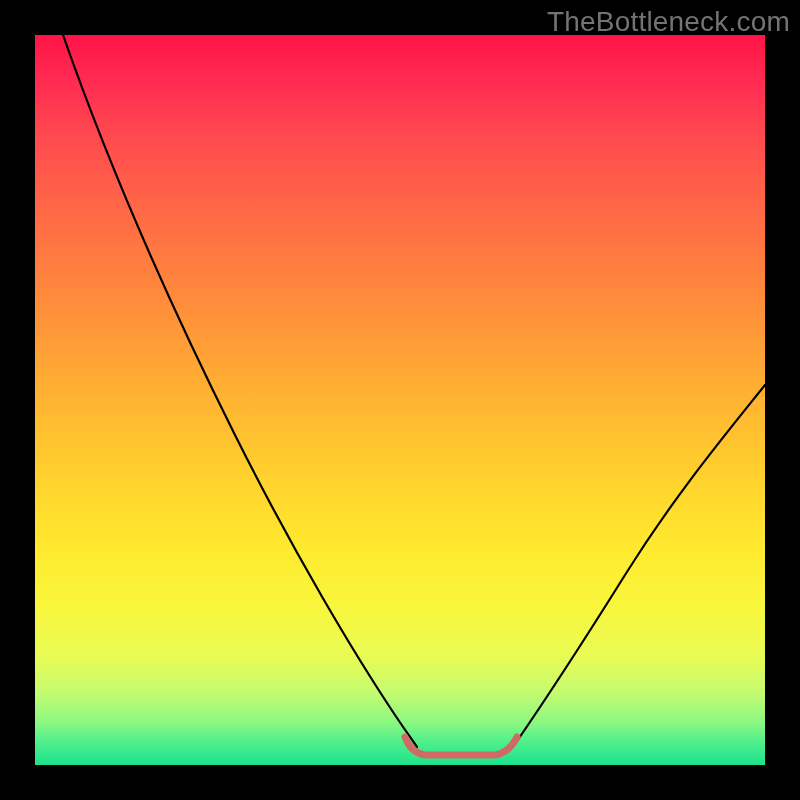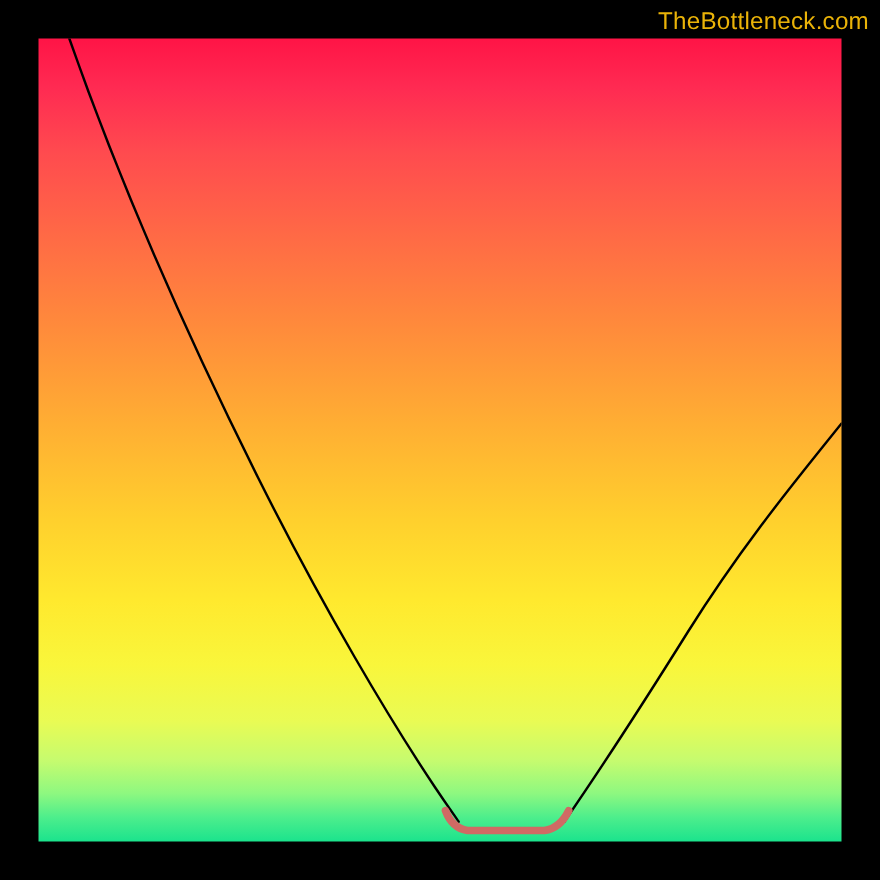--- a/index.html
+++ b/index.html
@@ -39,22 +39,22 @@
       #c5fb6f 90%,
       #8ef880 94%,
       #4dee8c 97%,
       #1be38d 100%
     );
   }
   .watermark {
     position: absolute;
     top: 6px;
     right: 10px;
-    color: #eab308;
-    font-size: 22px;
+    color: #737373;
+    font-size: 28px;
     font-weight: 500;
     letter-spacing: 0.2px;
     user-select: none;
   }
   svg.curves {
     position: absolute;
     inset: 0;
     width: 100%;
     height: 100%;
   }

